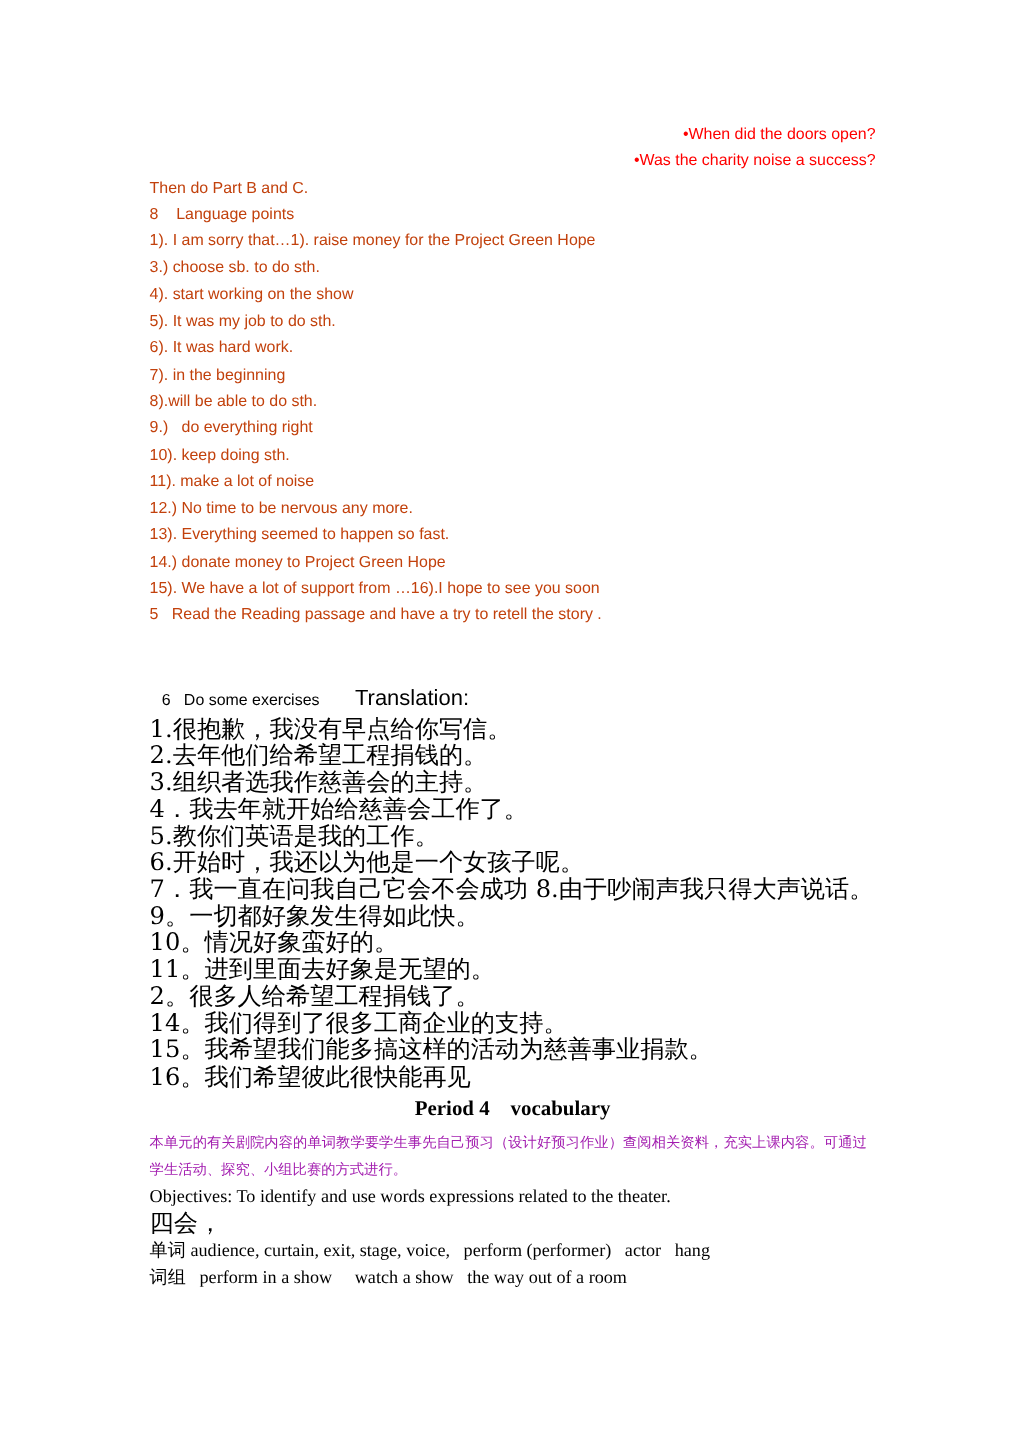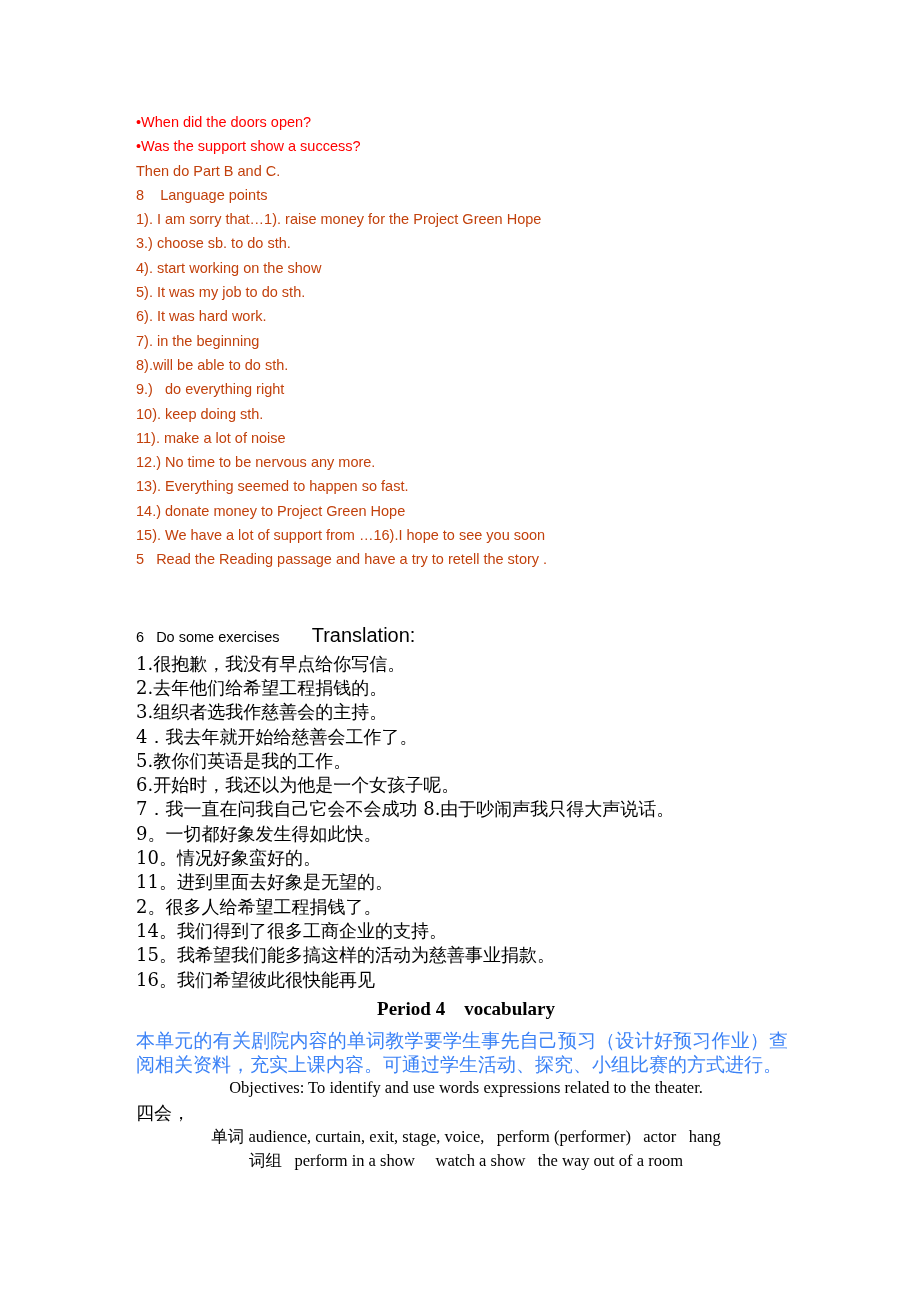--- a/index.html
+++ b/index.html
@@ -23,82 +23,83 @@
   
   .en-line {
     font-family: "Liberation Sans", "DejaVu Sans", sans-serif;
     font-size: 14.5px;
     line-height: 24.3px;
     color: #c2410c;
     white-space: pre;
   }
   .en-line.red {
     color: #ff0000;
+    text-align: right;
   }
   .spacer-2 {
     height: 48px;
   }
   
   .exercises-line {
     font-family: "Liberation Sans", "DejaVu Sans", sans-serif;
     font-size: 14.5px;
     line-height: 30px;
     color: #000000;
     white-space: pre;
+    margin-left: 11px;
   }
   .exercises-line .translation {
     font-size: 20px;
   }
   
   .cn-line {
     font-family: "DejaVu Serif", "Liberation Serif", serif;
-    font-size: 18px;
+    font-size: 22px;
     line-height: 24.3px;
     color: #000000;
     white-space: pre;
   }
   .period-heading {
     font-family: "Liberation Serif", "DejaVu Serif", serif;
     font-size: 19px;
     font-weight: bold;
     color: #000000;
     text-align: center;
     line-height: 30px;
     margin-top: 2px;
     white-space: pre;
   }
   .cn-para {
     font-family: "DejaVu Serif", "Liberation Serif", serif;
-    font-size: 19px;
+    font-size: 13px;
     line-height: 24.3px;
-    color: #3b82f6;
+    color: #a21caf;
     width: 652px;
     text-align: justify;
     margin-top: 4px;
   }
   .mixed-line {
     font-family: "Liberation Serif", "DejaVu Serif", serif;
     font-size: 16.5px;
     line-height: 24.3px;
     color: #000000;
     white-space: pre;
-    text-align: center;
   }
   .mixed-line .cjk {
     font-family: Liberation Serif, serif;
   }
 </style>
 </head>
 <body>
 
 <div class="page">
   <div class="content">
 
     <div class="en-line red">•When did the doors open?</div>
-    <div class="en-line red">•Was the support show a success?</div>
+    <div class="en-line red">•Was the charity noise a success?</div>
     <div class="en-line">Then do Part B and C.</div>
     <div class="en-line">8    Language points</div>
 
     <div class="en-line">1). I am sorry that…1). raise money for the Project Green Hope</div>
     <div class="en-line">3.) choose sb. to do sth.</div>
     <div class="en-line">4). start working on the show</div>
     <div class="en-line">5). It was my job to do sth.</div>
     <div class="en-line">6). It was hard work.</div>
     <div class="en-line">7). in the beginning</div>
     <div class="en-line">8).will be able to do sth.</div>

